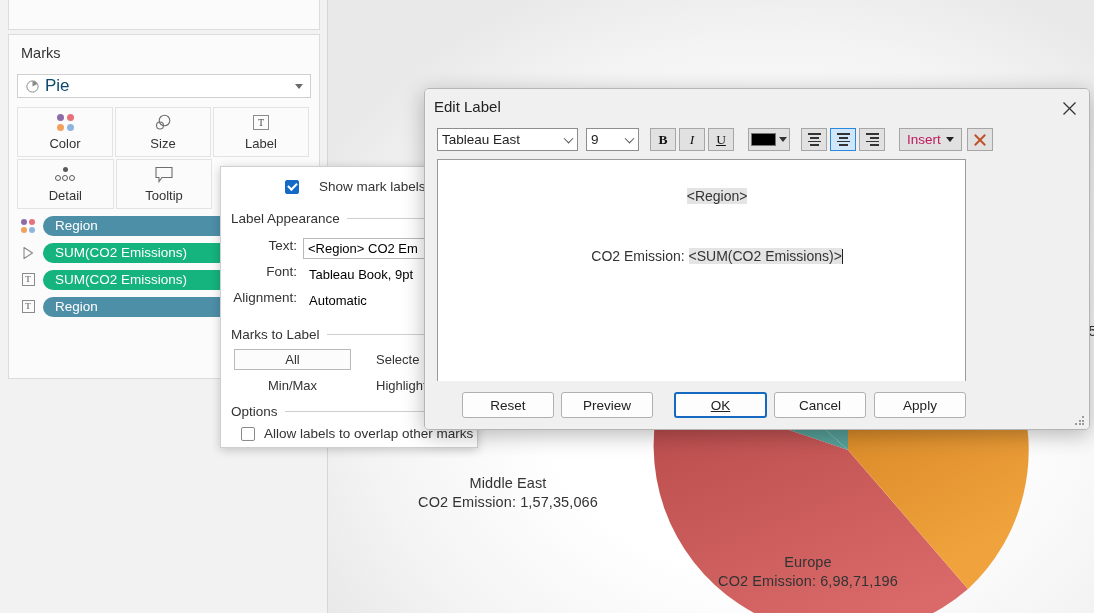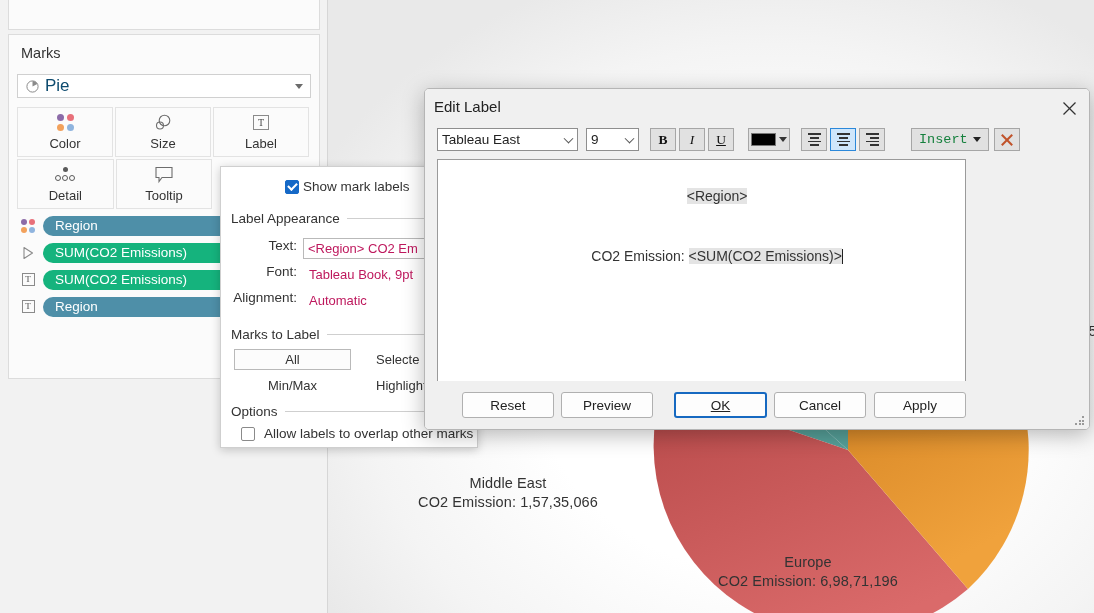--- a/index.html
+++ b/index.html
@@ -162,21 +162,21 @@
     position: absolute;
     left: 220px; top: 166px;
     width: 258px; height: 282px;
     background: #ffffff;
     border: 1px solid #cfcfcf;
     box-shadow: 0 2px 9px rgba(0,0,0,0.20);
     overflow: hidden;
   }
   .lp-showmarks {
     position: absolute; left: 64px; top: 12px;
-    display: flex; align-items: center; gap: 4px;
+    display: flex; align-items: center; gap: 20px;
   }
   .chk {
     width: 14px; height: 14px;
     border: 1px solid #8a8a8a;
     border-radius: 2px;
     background: #fff;
     display: flex; align-items: center; justify-content: center;
     flex: none;
   }
   .chk.on { background: #1569c7; border-color: #1569c7; }
@@ -200,21 +200,21 @@
     display: flex; align-items: flex-start;
   }
   .lp-field-label {
     font-size: 13.5px; color: #333; text-align: right;
     width: 72px; margin-right: 6px;
   }
   .lp-input {
     height: 21px;
     border: 1px solid #b9b9b9;
     background: #fff;
-    font-size: 13px; color: #be185d;
+    font-size: 13px; color: #000000;
     display: flex; align-items: center;
     padding-left: 4px;
     width: 170px;
     overflow: hidden; white-space: nowrap;
   }
   .lp-input.plain { border-color: transparent; background: transparent; padding-left: 5px; }
   .lp-btn {
     height: 21px;
     border: 1px solid #b9b9b9;
     background: #fcfcfc;
@@ -318,23 +318,22 @@
     margin-right: 3px;
   }
   .tb-align.sel { background: #cfe6fb; border-color: #2b88da; }
   .tb-align i { display: block; height: 1.6px; background: #333; }
   .tb-insert {
     height: 23px;
     border: 1px solid #a6a6a6;
     background: #e1e1e1;
     display: flex; align-items: center; justify-content: center;
     gap: 5px; padding: 0 7px;
-    font-size: 13.5px; color: #15803d;
-    margin-left: 23px;
-    font-family: Liberation Mono, monospace;
+    font-size: 13.5px; color: #be185d;
+    margin-left: 11px;
   }
   .tb-insert .cdrop {
     width: 0; height: 0;
     border-left: 4px solid transparent;
     border-right: 4px solid transparent;
     border-top: 5px solid #222;
   }
   .tb-x {
     width: 26px; height: 23px;
     border: 1px solid #a6a6a6;

